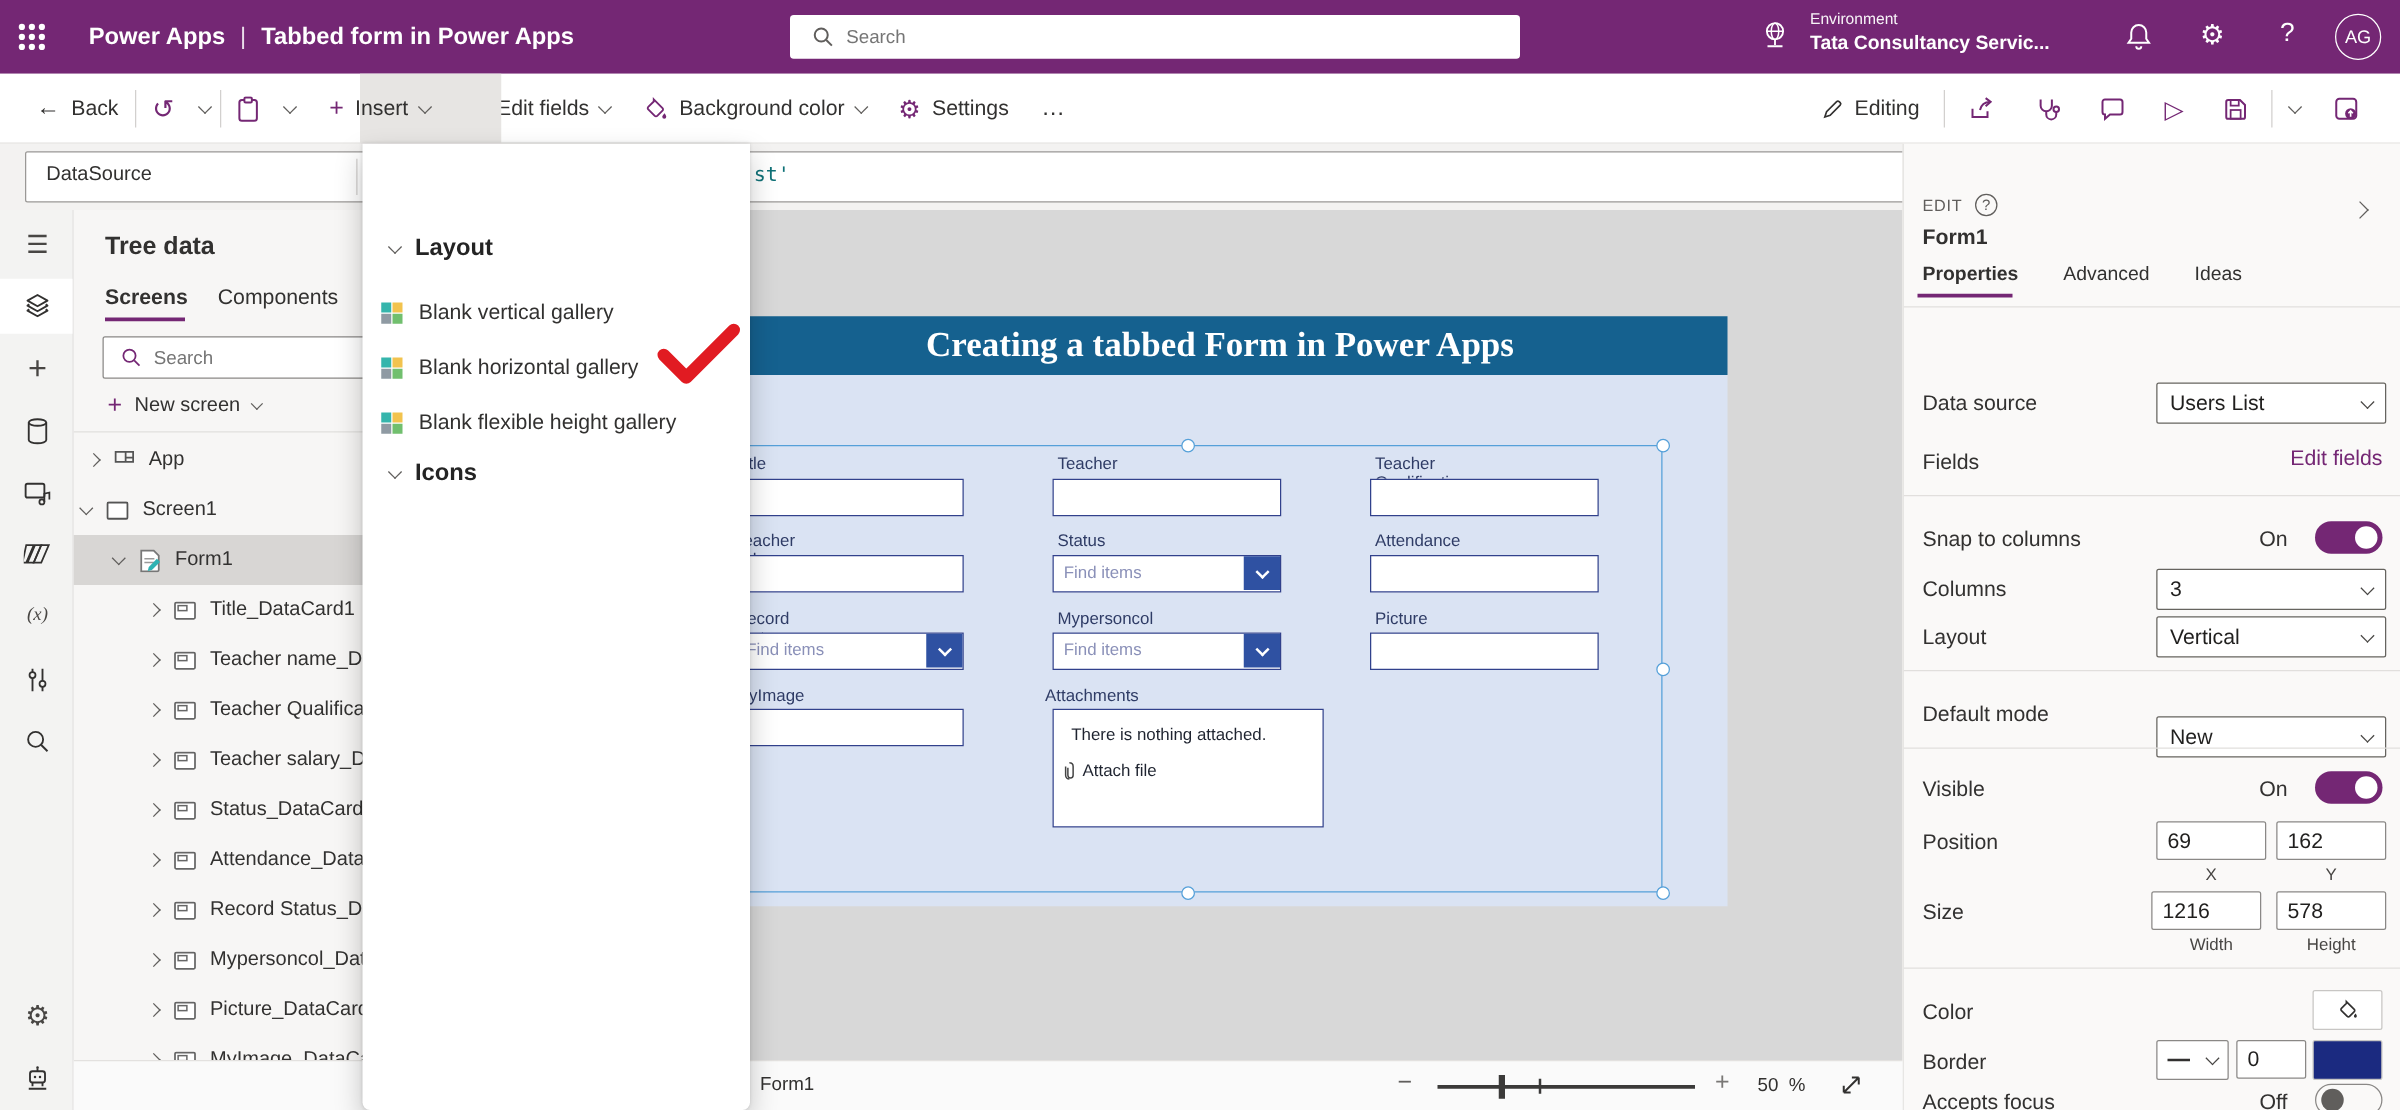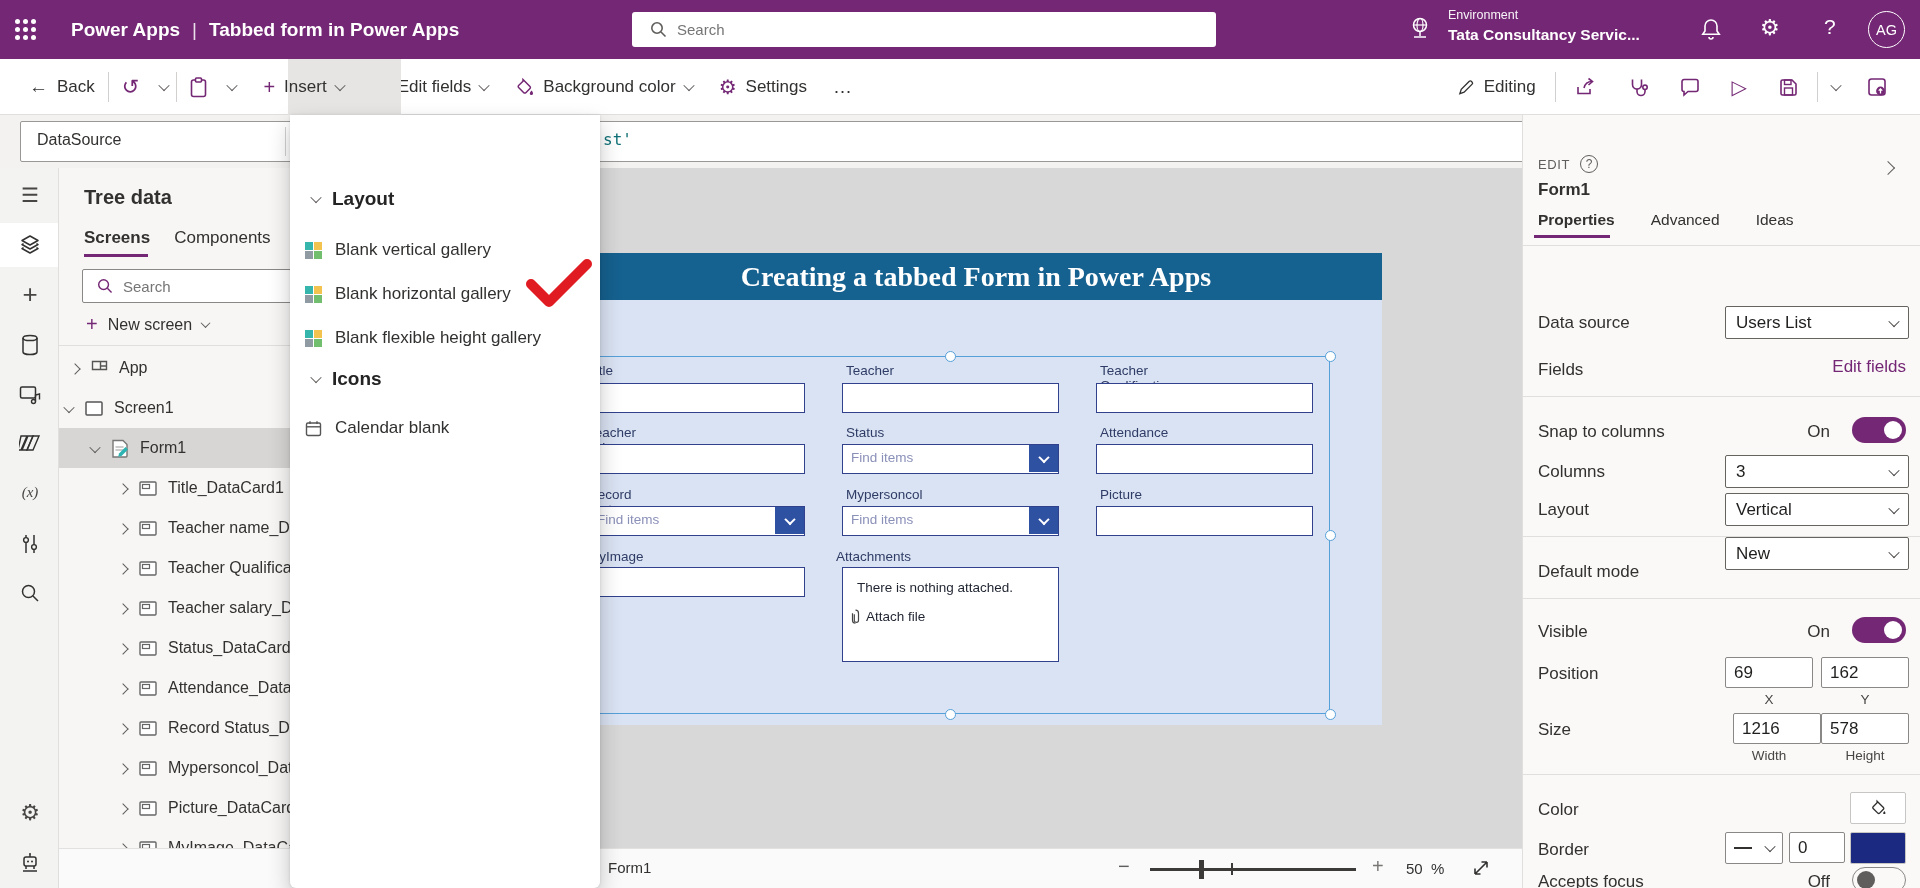--- a/index.html
+++ b/index.html
@@ -29,21 +29,21 @@
   .tchev{color:#605e5c;margin-right:12px}
   
   #insmenu{left:290px;top:115px;width:310px;height:773px;background:#fff;box-shadow:0 10px 22px rgba(0,0,0,.22),0 0 3px rgba(0,0,0,.12);border-radius:0 0 6px 6px;z-index:50}
   .ghead{position:absolute;left:22px;display:flex;align-items:center;gap:12px;font-size:19px;font-weight:bold;color:#242424}
   .gitem{position:absolute;left:15px;width:280px;height:32px;display:flex;align-items:center;gap:13px;font-size:17px;color:#323130;cursor:pointer}
   .gal{width:17px;height:17px;display:grid;grid-template-columns:8px 8px;grid-template-rows:8px 8px;gap:1px}
   .gal i{display:block}
   
   #canvas{left:600px;top:168px;width:922px;height:680px;background:#d8d8d8}
   .flabel{position:absolute;font-size:13.5px;color:#2f3c66}
-  .finput{position:absolute;width:217px;height:30px;background:#fff;border:1.6px solid #31418c}
+  .finput{position:absolute;width:183px;height:30px;background:#fff;border:1.6px solid #31418c}
   .fdrop .dd{position:absolute;right:0;top:0;width:29px;height:27px;background:#2f51a2;display:flex;align-items:center;justify-content:center;color:#fff}
   .fditems{position:absolute;left:8px;top:5px;font-size:13.5px;color:#8a90b8}
   .hdl{position:absolute;width:11px;height:11px;border-radius:50%;background:#fff;border:1.6px solid #55a0d9;z-index:3}
   
   #footer{left:59px;top:848px;width:1463px;height:40px;background:#fafafa;border-top:1px solid #e3e1df;z-index:5}
   
   #panel{left:1522px;top:115px;width:398px;height:773px;background:#faf9f8;border-left:1px solid #e1dfdd;font-size:17px}
   .plabel{position:absolute;left:15px;color:#323130}
   .pselect{position:absolute;left:202px;width:184px;height:33px;background:#fff;border:1px solid #66645f;border-radius:2px;display:flex;align-items:center;padding:0 10px;color:#201f1e}
   .pselect .cv{margin-left:auto;color:#484644}
@@ -526,29 +526,20 @@
         <i style="background:#f2c34e"></i>
         <i style="background:#8f9aa3"></i>
         <i style="background:#71bf6e"></i>
       </span>
     <span>Blank flexible height gallery</span>
   </div>
   <div class="ghead" style="top:253px">
     <span class="cv" style="color:#605e5c"></span>
     <span>Icons</span>
   </div>
-  <div class="gitem" style="top:297px">
-    <svg width="17" height="17" viewBox="0 0 17 17">
-        <rect x="1.5" y="3" width="14" height="12.5" rx="1.5" fill="none" stroke="#555" stroke-width="1.4"></rect>
-        <line x1="1.5" y1="6.8" x2="15.5" y2="6.8" stroke="#555" stroke-width="1.4"></line>
-        <line x1="5" y1="1.2" x2="5" y2="4" stroke="#555" stroke-width="1.4"></line>
-        <line x1="12" y1="1.2" x2="12" y2="4" stroke="#555" stroke-width="1.4"></line>
-      </svg>
-    <span>Calendar blank</span>
-  </div>
 </div>
 
 <div class="abs" id="panel">
   <div class="abs row" style="left:15px;top:40px;gap:10px">
     <span style="font-size:13px;letter-spacing:.6px;color:#605e5c">EDIT</span>
     <span class="row" style="width:18px;height:18px;border:1.4px solid #605e5c;border-radius:50%;justify-content:center;font-size:12px;color:#605e5c">?</span>
   </div>
   <span class="abs" style="left:360px;top:43px;color:#605e5c;cursor:pointer"><span class="cv cv-r" style="width:10px;height:10px"></span></span>
   <div class="abs" style="left:15px;top:65px;font-size:17px;font-weight:600">Form1</div>
 
@@ -581,38 +572,38 @@
   </div>
 
   <div class="plabel" style="top:385px">Layout</div>
   <div class="pselect" style="top:378px">
     <span>Vertical</span>
       <span class="cv"></span>
   </div>
   <div class="pdivider" style="top:421px"></div>
 
   <div class="plabel" style="top:447px">Default mode</div>
-  <div class="pselect" style="top:422px">
+  <div class="pselect" style="top:458px">
     <span>New</span>
       <span class="cv"></span>
   </div>
   <div class="pdivider" style="top:483px"></div>
 
   <div class="plabel" style="top:507px">Visible</div>
   <span class="abs" style="right:90px;top:507px">On</span>
   <div class="toggle-on" style="right:14px;top:502px"></div>
 
   <div class="plabel" style="top:549px">Position</div>
   <input class="pinput" style="left: 202px; top: 542px;" value="69">
   <input class="pinput" style="left: 298px; top: 542px;" value="162">
   <div class="psub" style="left:202px;top:577px">X</div>
   <div class="psub" style="left:298px;top:577px">Y</div>
 
   <div class="plabel" style="top:605px">Size</div>
-  <input class="pinput" style="left: 210px; top: 598px;" value="1216">
+  <input class="pinput" style="left: 198px; top: 598px;" value="1216">
   <input class="pinput" style="left: 298px; top: 598px;" value="578">
   <div class="psub" style="left:202px;top:633px">Width</div>
   <div class="psub" style="left:298px;top:633px">Height</div>
   <div class="pdivider" style="top:659px"></div>
 
   <div class="plabel" style="top:685px">Color</div>
   <div class="abs row" style="right:14px;top:677px;width:56px;height:32px;background:#fff;border:1px solid #c8c6c4;border-radius:2px;justify-content:center">
     <svg width="18" height="18" viewBox="0 0 20 20">
         <path d="M9 2.5 16 9.5a1.4 1.4 0 0 1 0 2l-4.2 4.2a1.4 1.4 0 0 1-2 0L4.6 10.5a1.4 1.4 0 0 1 0-2L9 4.2z" fill="none" stroke="#323130" stroke-width="1.5"></path>
         <path d="M17.2 13.2c.7 1 1.1 1.7 1.1 2.3a1.3 1.3 0 0 1-2.6 0c0-.6.7-1.3 1.5-2.3z" fill="#323130"></path>

